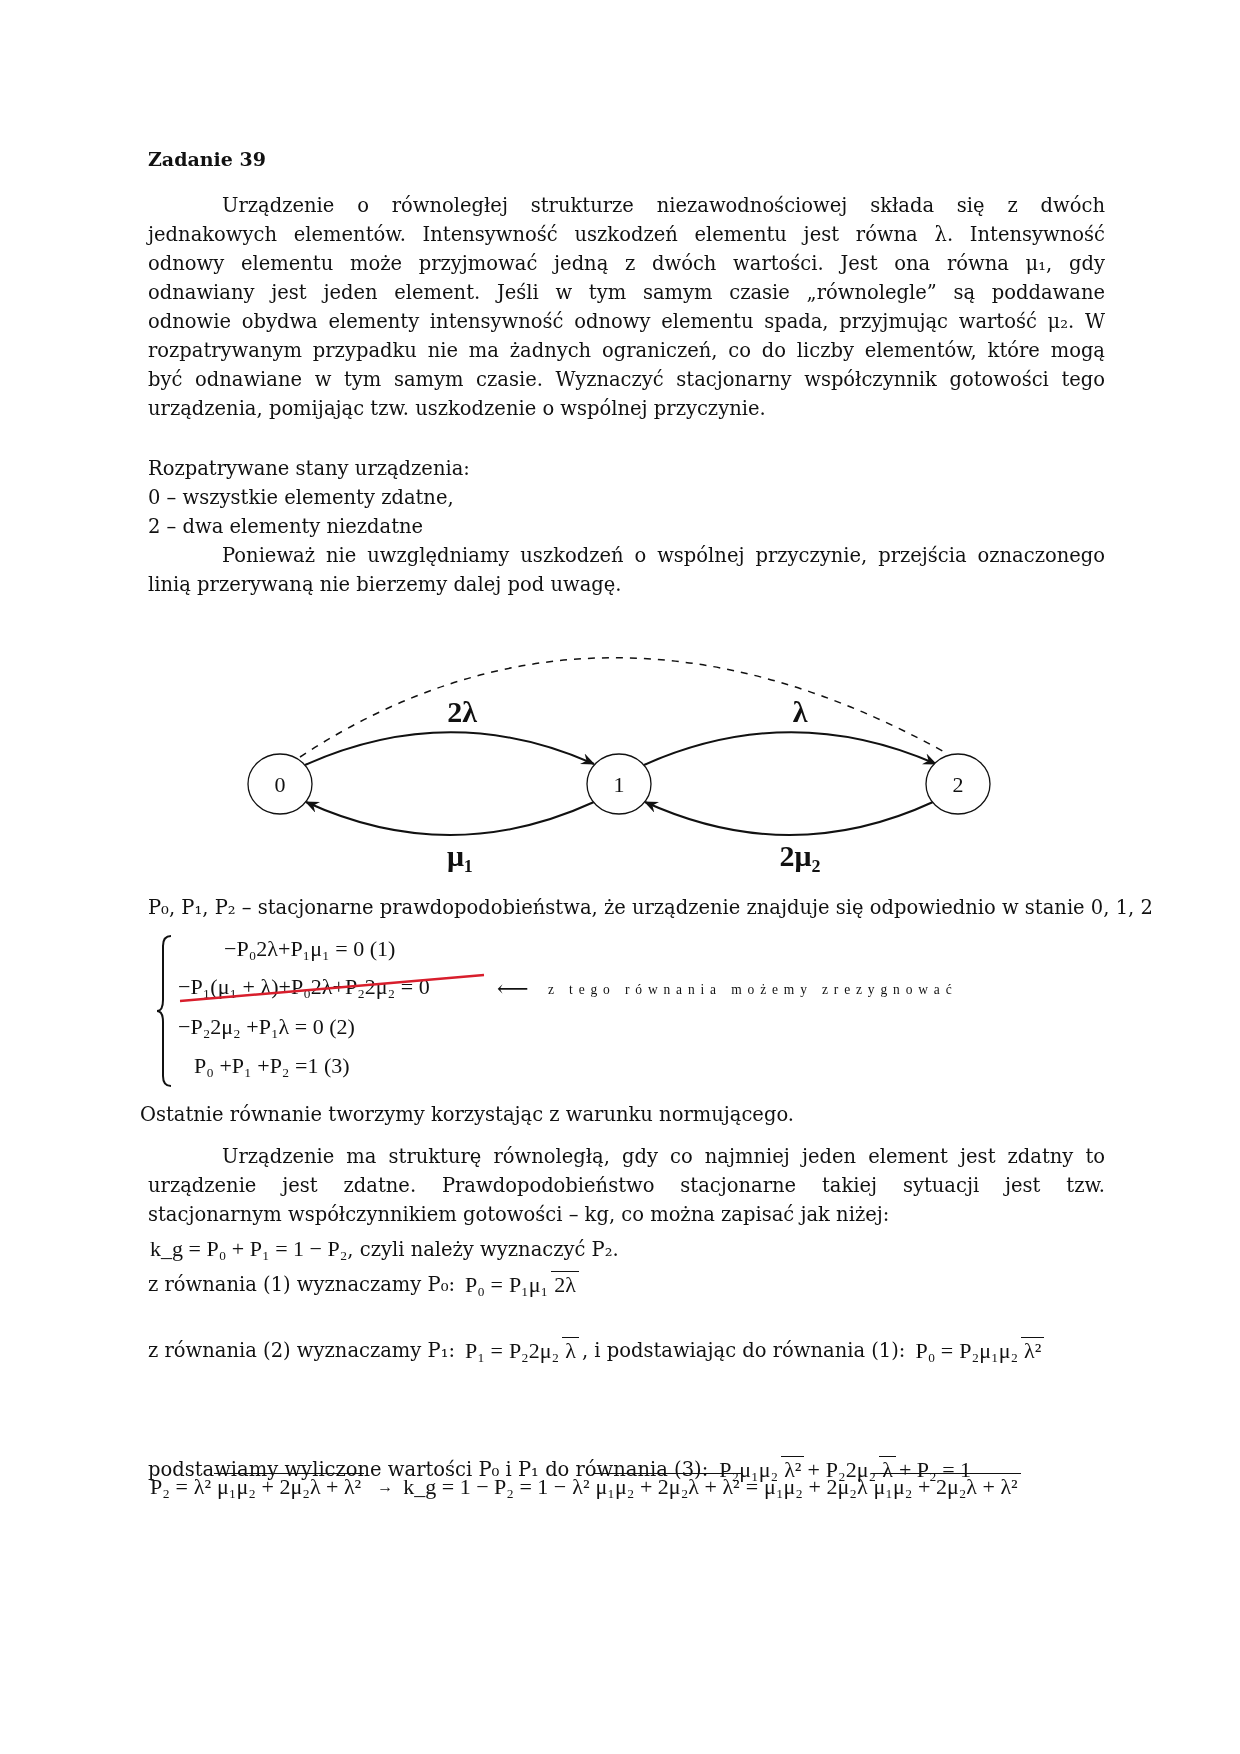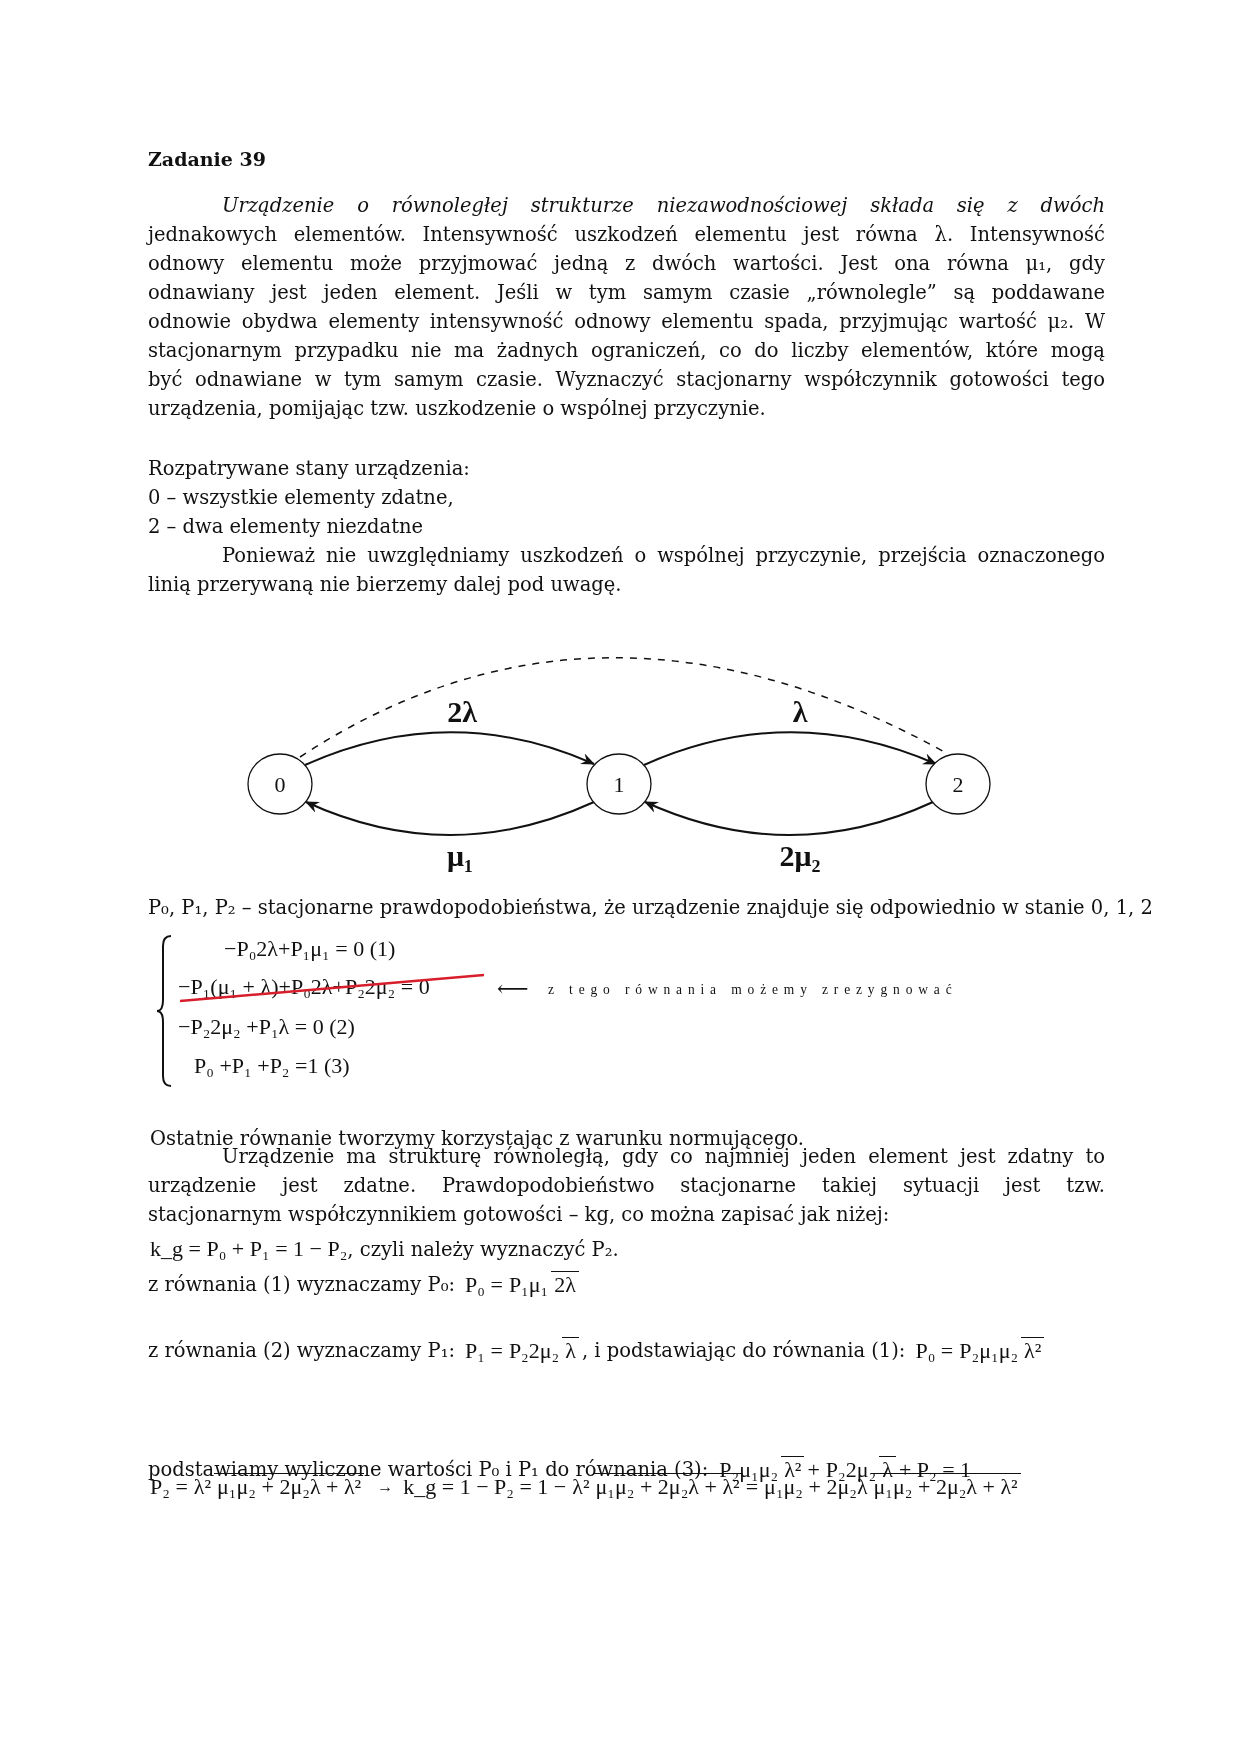--- a/index.html
+++ b/index.html
@@ -15,26 +15,26 @@
   .frac .den { border-top: 1.5px solid #111; padding: 0 3px; line-height: 26px; }
   .spaced { font-family: "Liberation Serif", serif; font-size: 15px; letter-spacing: 6.5px; transform: scaleX(0.9); transform-origin: left center; }
   svg text { font-family: "Liberation Serif", "DejaVu Serif", serif; }
 </style>
 </head>
 <body>
 
 <div class="abs title" style="left:148px; top:148px;">Zadanie 39</div>
 
 <div class="abs" style="left:148px; top:191px;">
-  <div class="txt just" style="text-indent:74px;font-style:italic;">Urządzenie o równoległej strukturze niezawodnościowej składa się z dwóch</div>
+  <div class="txt just" style="text-indent:74px;">Urządzenie o równoległej strukturze niezawodnościowej składa się z dwóch</div>
   <div class="txt just">jednakowych elementów. Intensywność uszkodzeń elementu jest równa λ. Intensywność</div>
   <div class="txt just">odnowy elementu może przyjmować jedną z dwóch wartości. Jest ona równa μ₁, gdy</div>
   <div class="txt just">odnawiany jest jeden element. Jeśli w tym samym czasie „równolegle” są poddawane</div>
   <div class="txt just">odnowie obydwa elementy intensywność odnowy elementu spada, przyjmując wartość μ₂. W</div>
-  <div class="txt just">stacjonarnym przypadku nie ma żadnych ograniczeń, co do liczby elementów, które mogą</div>
+  <div class="txt just">rozpatrywanym przypadku nie ma żadnych ograniczeń, co do liczby elementów, które mogą</div>
   <div class="txt just">być odnawiane w tym samym czasie. Wyznaczyć stacjonarny współczynnik gotowości tego</div>
   <div class="txt" style="text-align:left;">urządzenia, pomijając tzw. uszkodzenie o wspólnej przyczynie.</div>
 </div>
 
 <div class="abs" style="left:148px; top:454px;">
   <div class="txt">Rozpatrywane stany urządzenia:</div>
   <div class="txt">0 – wszystkie elementy zdatne,</div>
   <div class="txt">2 – dwa elementy niezdatne</div>
   <div class="txt just" style="text-indent:74px;">Ponieważ nie uwzględniamy uszkodzeń o wspólnej przyczynie, przejścia oznaczonego</div>
   <div class="txt">linią przerywaną nie bierzemy dalej pod uwagę.</div>
@@ -82,21 +82,21 @@
 <div class="abs math" style="left:178px; top:936px;margin-left:46px;">−P₀2λ+P₁μ₁ = 0  (1)</div>
 <div class="abs math" style="left:178px; top:974px;">−P₁(μ₁ + λ)+P₀2λ+P₂2μ₂ = 0</div>
 <svg class="abs" style="left:0; top:0;" width="600" height="1100">
   <line x1="180" y1="1001" x2="484" y2="975" stroke="#d81e2c" stroke-width="2.5"></line>
 </svg>
 <div class="abs" style="left:497px; top:976px; font-size:22px;">⟵</div>
 <div class="abs spaced" style="left:548px; top:981px;">z tego równania możemy zrezygnować</div>
 <div class="abs math" style="left:178px; top:1014px;">−P₂2μ₂ +P₁λ = 0  (2)</div>
 <div class="abs math" style="left:194px; top:1053px;">P₀ +P₁ +P₂ =1  (3)</div>
 
-<div class="abs txt" style="left:150px; top:1100px;margin-top:24px;">Ostatnie równanie tworzymy korzystając z warunku normującego.</div>
+<div class="abs txt" style="left:140px; top:1100px;">Ostatnie równanie tworzymy korzystając z warunku normującego.</div>
 
 <div class="abs" style="left:148px; top:1142px;">
   <div class="txt just" style="text-indent:74px;">Urządzenie ma strukturę równoległą, gdy co najmniej jeden element jest zdatny to</div>
   <div class="txt just">urządzenie jest zdatne. Prawdopodobieństwo stacjonarne takiej sytuacji jest tzw.</div>
   <div class="txt">stacjonarnym współczynnikiem gotowości – kg, co można zapisać jak niżej:</div>
 </div>
 
 <div class="abs txt" style="left:150px; top:1234px;">
   <span class="math">k_g = P₀ + P₁ = 1 − P₂</span><span>, czyli należy wyznaczyć P₂.</span>
 </div>

